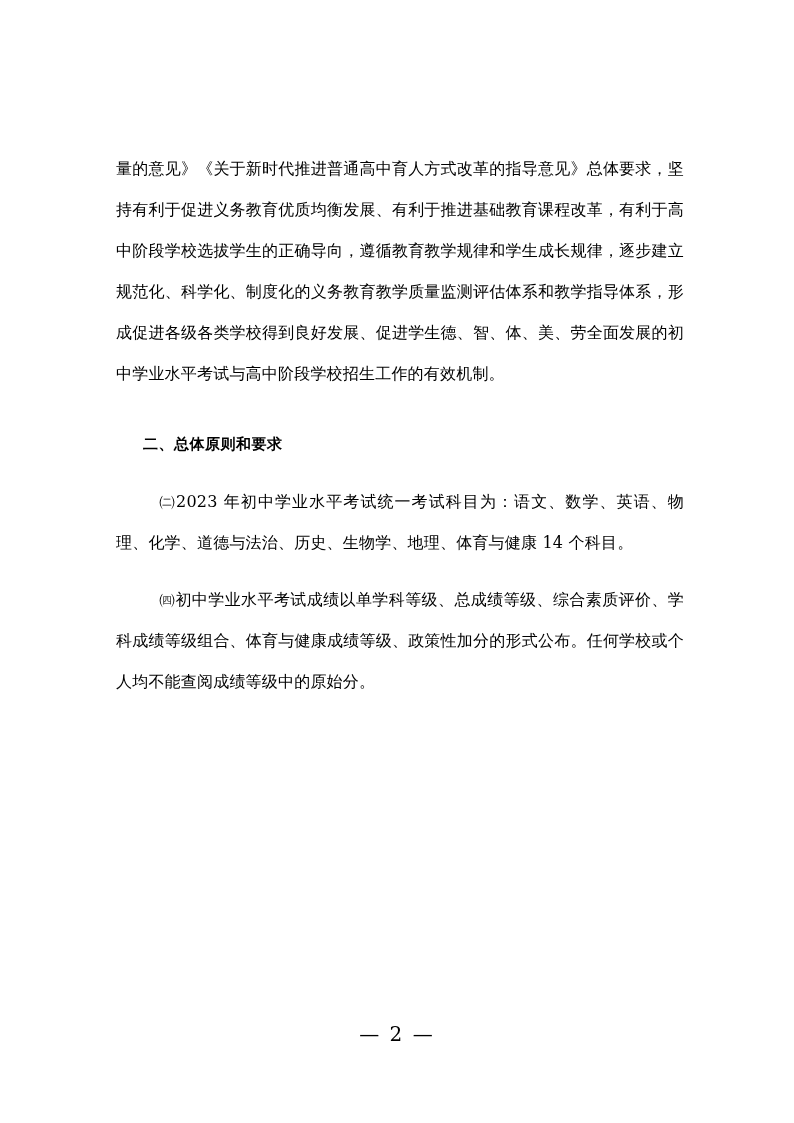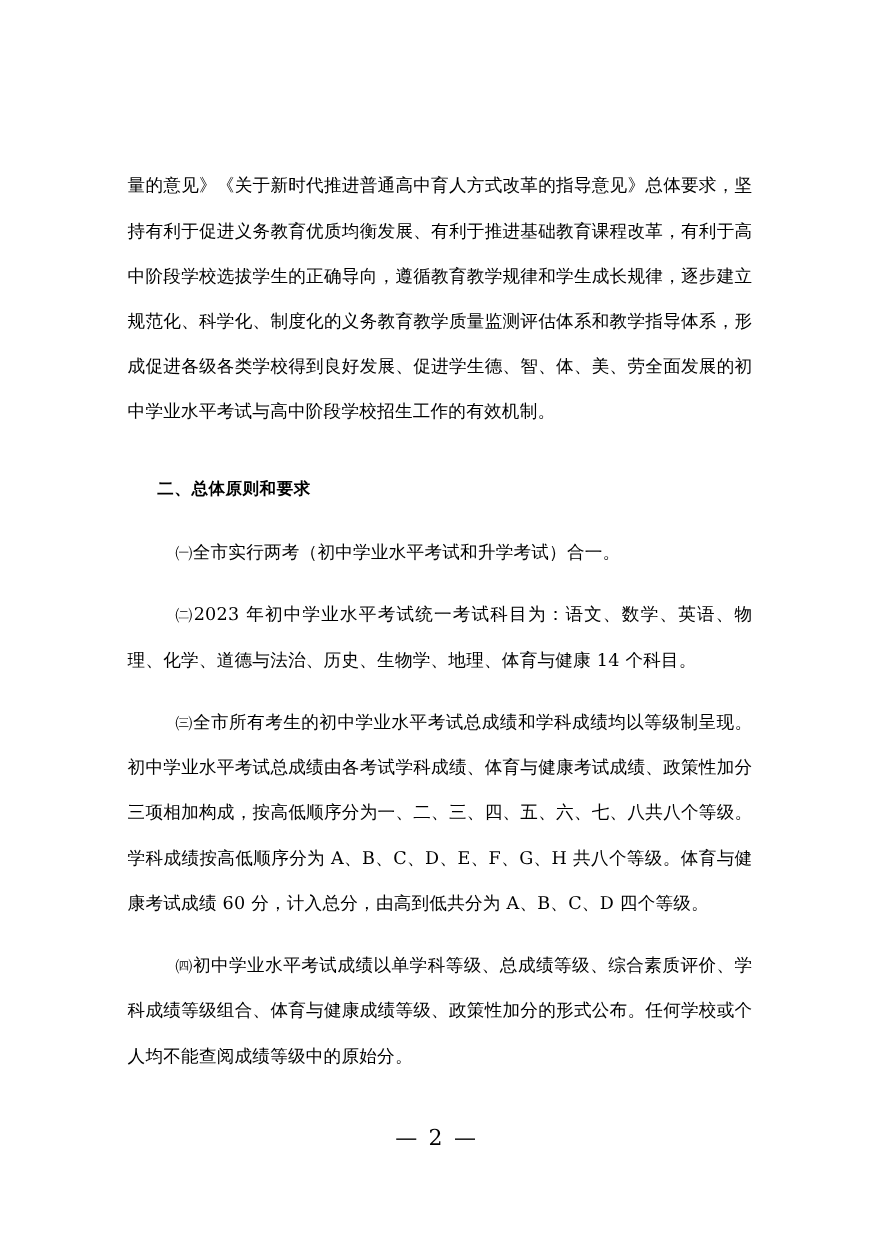--- a/index.html
+++ b/index.html
@@ -64,24 +64,22 @@
 
 <div class="page">
   <div class="content">
 
     <p class="para">量的意见》《关于新时代推进普通高中育人方式改革的指导意见》总体要求，坚持有利于促进义务教育优质均衡发展、有利于推进基础教育课程改革，有利于高中阶段学校选拔学生的正确导向，遵循教育教学规律和学生成长规律，逐步建立规范化、科学化、制度化的义务教育教学质量监测评估体系和教学指导体系，形成促进各级各类学校得到良好发展、促进学生德、智、体、美、劳全面发展的初中学业水平考试与高中阶段学校招生工作的有效机制。</p>
 
     <div class="spacer-sm"></div>
 
     <p class="heading">二、总体原则和要求</p>
 
-    <p class="para indent">㈠全市实行两考（初中学业水平考试和升学考试）合一。</p>
 
     <p class="para indent">㈡2023 年初中学业水平考试统一考试科目为：语文、数学、英语、物理、化学、道德与法治、历史、生物学、地理、体育与健康 14 个科目。</p>
 
-    <p class="para indent">㈢全市所有考生的初中学业水平考试总成绩和学科成绩均以等级制呈现。初中学业水平考试总成绩由各考试学科成绩、体育与健康考试成绩、政策性加分三项相加构成，按高低顺序分为一、二、三、四、五、六、七、八共八个等级。学科成绩按高低顺序分为 A、B、C、D、E、F、G、H 共八个等级。体育与健康考试成绩 60 分，计入总分，由高到低共分为 A、B、C、D 四个等级。</p>
 
     <p class="para indent">㈣初中学业水平考试成绩以单学科等级、总成绩等级、综合素质评价、学科成绩等级组合、体育与健康成绩等级、政策性加分的形式公布。任何学校或个人均不能查阅成绩等级中的原始分。</p>
 
   </div>
 
   <div class="pagenum">— 2 —</div>
 </div>
 
 </body></html>

